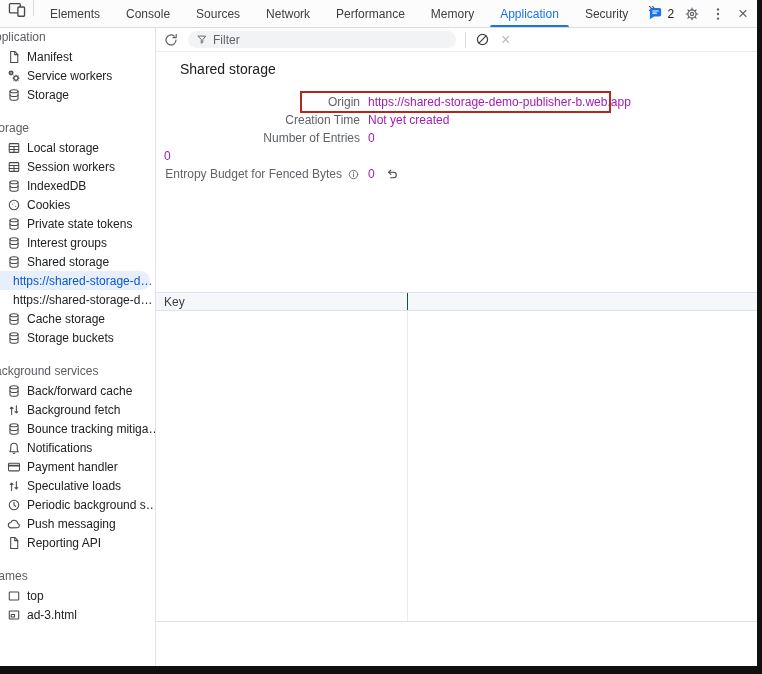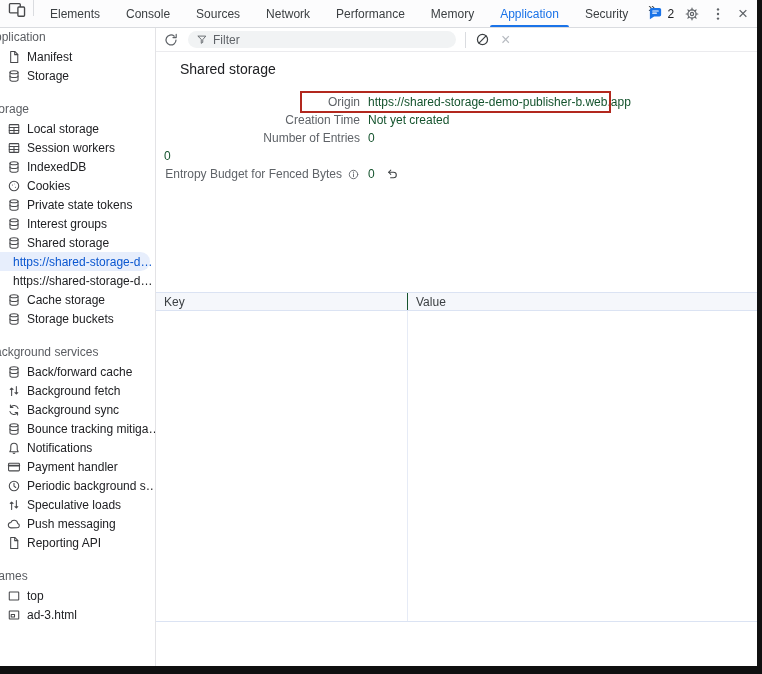--- a/index.html
+++ b/index.html
@@ -54,21 +54,21 @@
   .toolbar-sep { width:1px; height:16px; background:#dadce0; margin-left:9px; }
   .block-btn { margin-left:9px; width:15px; height:15px; }
   .clear-btn { margin-left:11px; color:#b7bbc1; font-size:16px; line-height:1; }
 
   .panel-title { position:absolute; top:33px; left:24px; font-size:14px; font-weight:400; color:#202124; }
 
   .metadata { position:absolute; top:65px; left:0; right:0; }
   .meta-row { display:flex; align-items:center; height:18px; margin-bottom:0; }
   .meta-label { width:204px; flex:none; display:flex; justify-content:flex-end; align-items:center;
                 gap:5px; text-align:right; color:#5f6368; }
-  .meta-value { margin-left:8px; display:flex; align-items:center; gap:10px; color:#14532d; }
+  .meta-value { margin-left:8px; display:flex; align-items:center; gap:10px; color:#a21caf; }
   .icon-info { width:13px; height:13px; }
   .icon-undo { width:14px; height:14px; }
 
   .highlight-box { position:absolute; left:144px; top:63px; width:311px; height:22px;
                    border:2px solid #b2281e; box-sizing:border-box; pointer-events:none; z-index:5; }
 
   .datagrid { position:absolute; top:264px; left:0; right:0; height:330px;
               border-bottom:1px solid #dbe3f3; box-sizing:border-box; }
   .datagrid-header { height:19px; display:flex; align-items:center; background:#f5f7fb;
                      border-top:1px solid #dbe3f3; border-bottom:1px solid #dbe3f3;
@@ -155,20 +155,31 @@
             <svg viewBox="0 0 16 16" fill="none" stroke="#47484b" stroke-width="1.2" stroke-linecap="round" stroke-linejoin="round">
               <path d="M4.2 1.8h4.9l3.2 3.2v9.2H4.2z"></path>
               <path d="M8.8 1.8v3.5h3.5"></path>
             </svg>
           </span>
           <span>Manifest</span>
         </div>
         <div class="item">
           <span class="icon">
             <svg viewBox="0 0 16 16" fill="none" stroke="#47484b" stroke-width="1.2" stroke-linecap="round" stroke-linejoin="round">
+              <circle cx="4.7" cy="4.4" r="1.6"></circle>
+              <path d="M4.7 1.9v1M4.7 5.9v1M2.2 4.4h1M6.2 4.4h1M2.9 2.6l.7.7M5.8 5.5l.7.7M2.9 6.2l.7-.7M5.8 3.3l.7-.7"></path>
+              <circle cx="10.3" cy="10.4" r="2.4"></circle>
+              <path d="M10.3 6.9v1.2M10.3 12.7v1.2M6.8 10.4H8M12.6 10.4h1.2M7.8 7.9l.9.9M11.9 12l.9.9M7.8 12.9l.9-.9M11.9 8.8l.9-.9"></path>
+            </svg>
+          </span>
+          <span>Service workers</span>
+        </div>
+        <div class="item">
+          <span class="icon">
+            <svg viewBox="0 0 16 16" fill="none" stroke="#47484b" stroke-width="1.2" stroke-linecap="round" stroke-linejoin="round">
               <ellipse cx="8" cy="3.8" rx="4.6" ry="1.7"></ellipse>
               <path d="M3.4 3.8v8.4c0 .9 2 1.7 4.6 1.7s4.6-.8 4.6-1.7V3.8"></path>
               <path d="M3.4 8c0 .9 2 1.7 4.6 1.7S12.6 8.9 12.6 8"></path>
             </svg>
           </span>
           <span>Storage</span>
         </div>
       </div>
       <div class="section">
         <div class="section-header">Storage</div>
@@ -284,29 +295,20 @@
           <span class="icon">
             <svg viewBox="0 0 16 16" fill="none" stroke="#47484b" stroke-width="1.2" stroke-linecap="round" stroke-linejoin="round">
               <path d="M5.3 13V4.6M5.3 4.6 3.7 6.2M5.3 4.6l1.6 1.6M10.7 3v8.4M10.7 11.4l-1.6-1.6M10.7 11.4l1.6-1.6"></path>
             </svg>
           </span>
           <span>Background fetch</span>
         </div>
         <div class="item">
           <span class="icon">
             <svg viewBox="0 0 16 16" fill="none" stroke="#47484b" stroke-width="1.2" stroke-linecap="round" stroke-linejoin="round">
-              <path d="M12.6 6.2A4.9 4.9 0 0 0 4 4.8M3.4 9.8a4.9 4.9 0 0 0 8.6 1.4"></path>
-              <path d="M3.9 2.2v2.8h2.8M12.1 13.8V11H9.3"></path>
-            </svg>
-          </span>
-          <span>Background sync</span>
-        </div>
-        <div class="item">
-          <span class="icon">
-            <svg viewBox="0 0 16 16" fill="none" stroke="#47484b" stroke-width="1.2" stroke-linecap="round" stroke-linejoin="round">
               <ellipse cx="8" cy="3.8" rx="4.6" ry="1.7"></ellipse>
               <path d="M3.4 3.8v8.4c0 .9 2 1.7 4.6 1.7s4.6-.8 4.6-1.7V3.8"></path>
               <path d="M3.4 8c0 .9 2 1.7 4.6 1.7S12.6 8.9 12.6 8"></path>
             </svg>
           </span>
           <span>Bounce tracking mitiga…</span>
         </div>
         <div class="item">
           <span class="icon">
             <svg viewBox="0 0 16 16" fill="none" stroke="#47484b" stroke-width="1.2" stroke-linecap="round" stroke-linejoin="round">
@@ -321,33 +323,33 @@
             <svg viewBox="0 0 16 16" fill="none" stroke="#47484b" stroke-width="1.2" stroke-linecap="round" stroke-linejoin="round">
               <rect x="1.8" y="3.6" width="12.4" height="8.8" rx="1"></rect>
               <path d="M1.8 6.4h12.4" stroke-width="1.8"></path>
             </svg>
           </span>
           <span>Payment handler</span>
         </div>
         <div class="item">
           <span class="icon">
             <svg viewBox="0 0 16 16" fill="none" stroke="#47484b" stroke-width="1.2" stroke-linecap="round" stroke-linejoin="round">
+              <path d="M5.3 13V4.6M5.3 4.6 3.7 6.2M5.3 4.6l1.6 1.6M10.7 3v8.4M10.7 11.4l-1.6-1.6M10.7 11.4l1.6-1.6"></path>
+            </svg>
+          </span>
+          <span>Speculative loads</span>
+        </div>
+        <div class="item">
+          <span class="icon">
+            <svg viewBox="0 0 16 16" fill="none" stroke="#47484b" stroke-width="1.2" stroke-linecap="round" stroke-linejoin="round">
               <circle cx="8" cy="8" r="5.4"></circle>
               <path d="M8 4.9V8.2l2 1.5"></path>
             </svg>
           </span>
           <span>Periodic background s…</span>
-        </div>
-        <div class="item">
-          <span class="icon">
-            <svg viewBox="0 0 16 16" fill="none" stroke="#47484b" stroke-width="1.2" stroke-linecap="round" stroke-linejoin="round">
-              <path d="M5.3 13V4.6M5.3 4.6 3.7 6.2M5.3 4.6l1.6 1.6M10.7 3v8.4M10.7 11.4l-1.6-1.6M10.7 11.4l1.6-1.6"></path>
-            </svg>
-          </span>
-          <span>Speculative loads</span>
         </div>
         <div class="item">
           <span class="icon">
             <svg viewBox="0 0 16 16" fill="none" stroke="#47484b" stroke-width="1.2" stroke-linecap="round" stroke-linejoin="round">
               <path d="M4.8 12.4a3.1 3.1 0 0 1-.4-6.2 4.1 4.1 0 0 1 7.8 1.1 2.6 2.6 0 0 1-.7 5.1z"></path>
             </svg>
           </span>
           <span>Push messaging</span>
         </div>
         <div class="item">
@@ -460,21 +462,20 @@
               </svg>
             </span>
           </span>
         </div>
       </div>
     <div class="highlight-box"></div>
 
     <div class="datagrid">
       <div class="datagrid-header">
         <span class="dg-col-key">Key</span>
-        <span class="dg-col-value">Value</span>
       </div>
       <div class="datagrid-body">
         <div class="dg-divider"></div>
       </div>
     </div>
   </div>
 
   <div class="right-edge"></div>
   <div class="bottom-edge"></div>
 </div>

